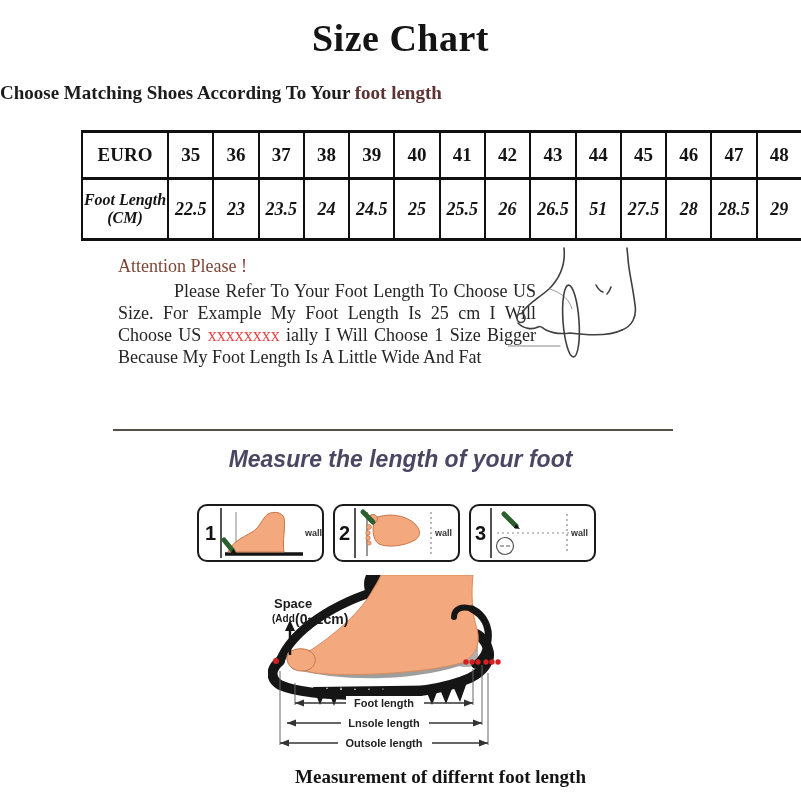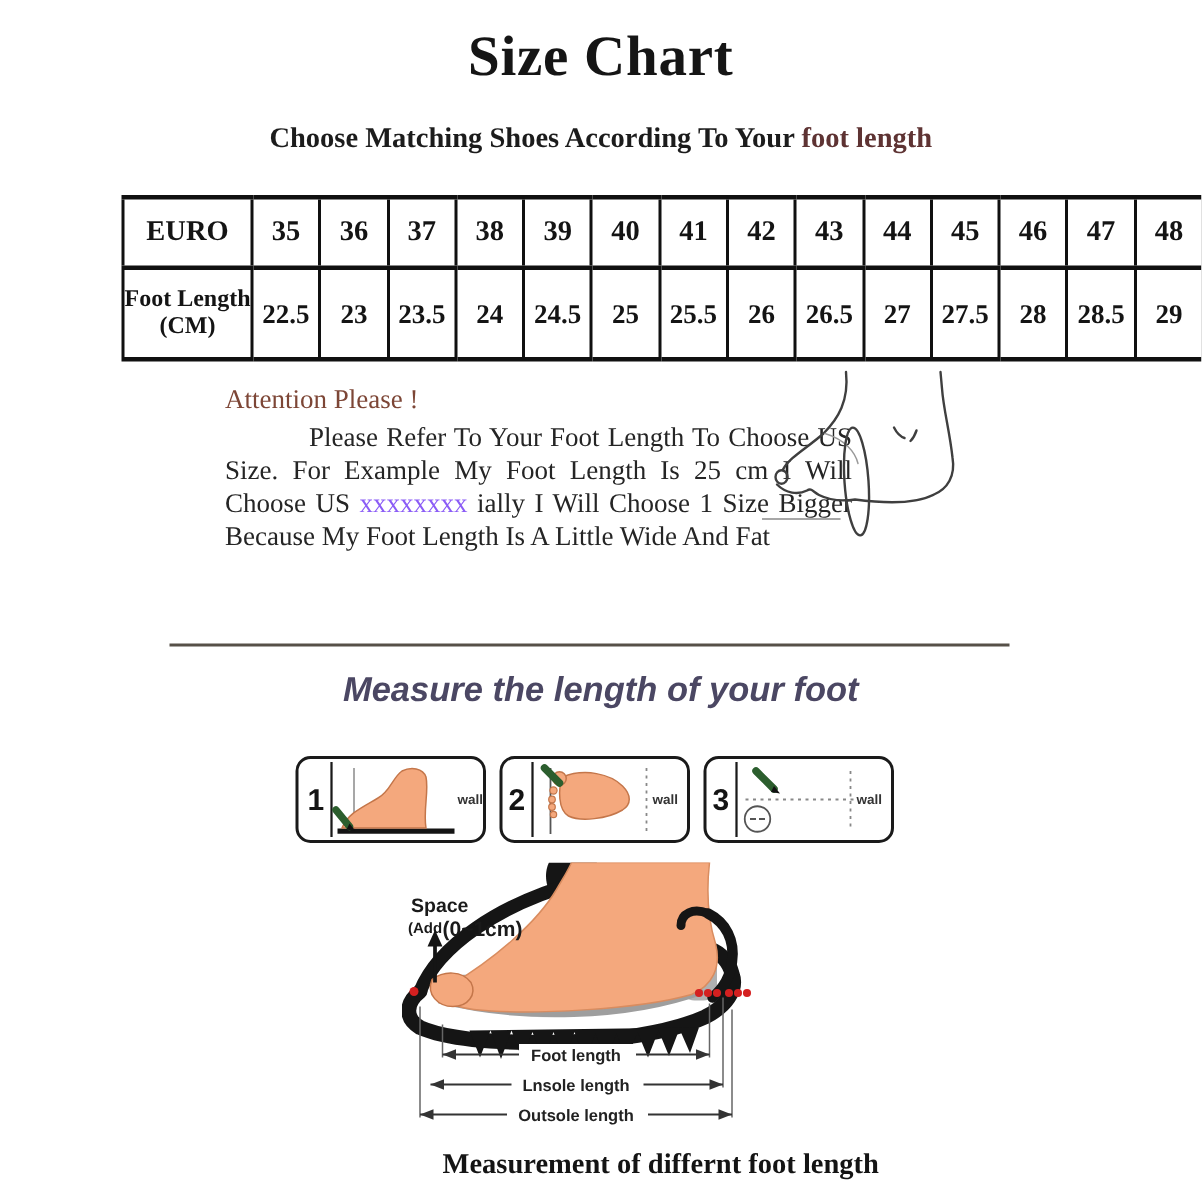--- a/index.html
+++ b/index.html
@@ -8,47 +8,47 @@
     font-family:"Liberation Serif", serif; color:#1c1c1c; overflow:hidden;
   }
   .abs { position:absolute; }
 
   
   #page-title {
     top:16px; left:0; width:801px; text-align:center;
     font-size:38px; font-weight:bold; letter-spacing:0.5px; color:#151515;
   }
   #subtitle {
-    top:82px; left:0; width:801px; text-align:center;
+    top:82px; left:0; width:801px; text-align:left;
     font-size:19px; font-weight:bold; color:#1c1c1c;
   }
   #subtitle .hl { color:#5e3333; }
 
   
   #size-table { top:130px; left:40px; width:722px; border-collapse:collapse; table-layout:fixed;margin-left:41px; }
   #size-table th, #size-table td {
     border:2px solid #101010; border-top-width:3px; border-bottom-width:3px;
     text-align:center; vertical-align:middle; font-weight:bold; color:#141414;
     padding:0; background:#fff;
   }
   #size-table tr.r1 th, #size-table tr.r1 td { height:44px; font-size:19px; }
-  #size-table tr.r2 th, #size-table tr.r2 td { height:58px; font-size:18px; }
+  #size-table tr.r2 th, #size-table tr.r2 td { height:58px; font-size:18px;font-style:italic; }
   #size-table tr.r2 th { font-size:16px; line-height:1.12; }
   #size-table col.c0 { width:86px; }
 
   
-  #attention { top:256px; left:118px; width:418px;margin-left:32px; }
+  #attention { top:256px; left:118px; width:418px; }
   #attention h3 {
     margin:0 0 3px 0; font-size:18px; font-weight:normal; color:#7d4636;
   }
   #attention p {
     margin:0; font-size:18px; line-height:22px; text-align:justify;
     text-indent:56px; color:#252525;
   }
-  #attention .crossed { color:#8b5cf6; }
+  #attention .crossed { color:#ef4444; }
 
   #sketch-caption {
     top:387px; left:548px; width:122px; text-align:center;
     font-size:16px; line-height:17px; color:#2a2a2a;
   }
 
   #divider { top:429px; left:113px; width:560px; height:2px; background:#565048; }
 
   #measure-heading {
     top:446px; left:0; width:801px; text-align:center;
@@ -127,21 +127,21 @@
       <th>Foot Length (CM)</th>
       <td>22.5</td>
       <td>23</td>
       <td>23.5</td>
       <td>24</td>
       <td>24.5</td>
       <td>25</td>
       <td>25.5</td>
       <td>26</td>
       <td>26.5</td>
-      <td>27</td>
+      <td>51</td>
       <td>27.5</td>
       <td>28</td>
       <td>28.5</td>
       <td>29</td>
     </tr>
   </tbody>
     </table>
 
   <div class="abs" id="attention">
     <h3>Attention Please !</h3>

